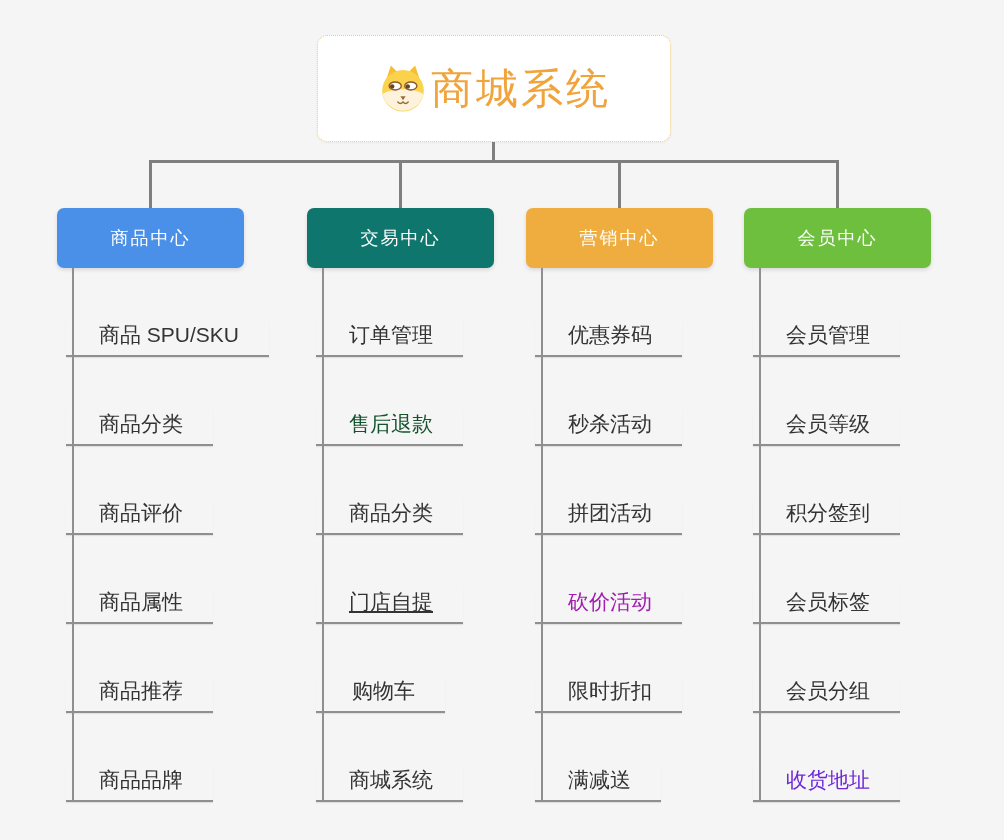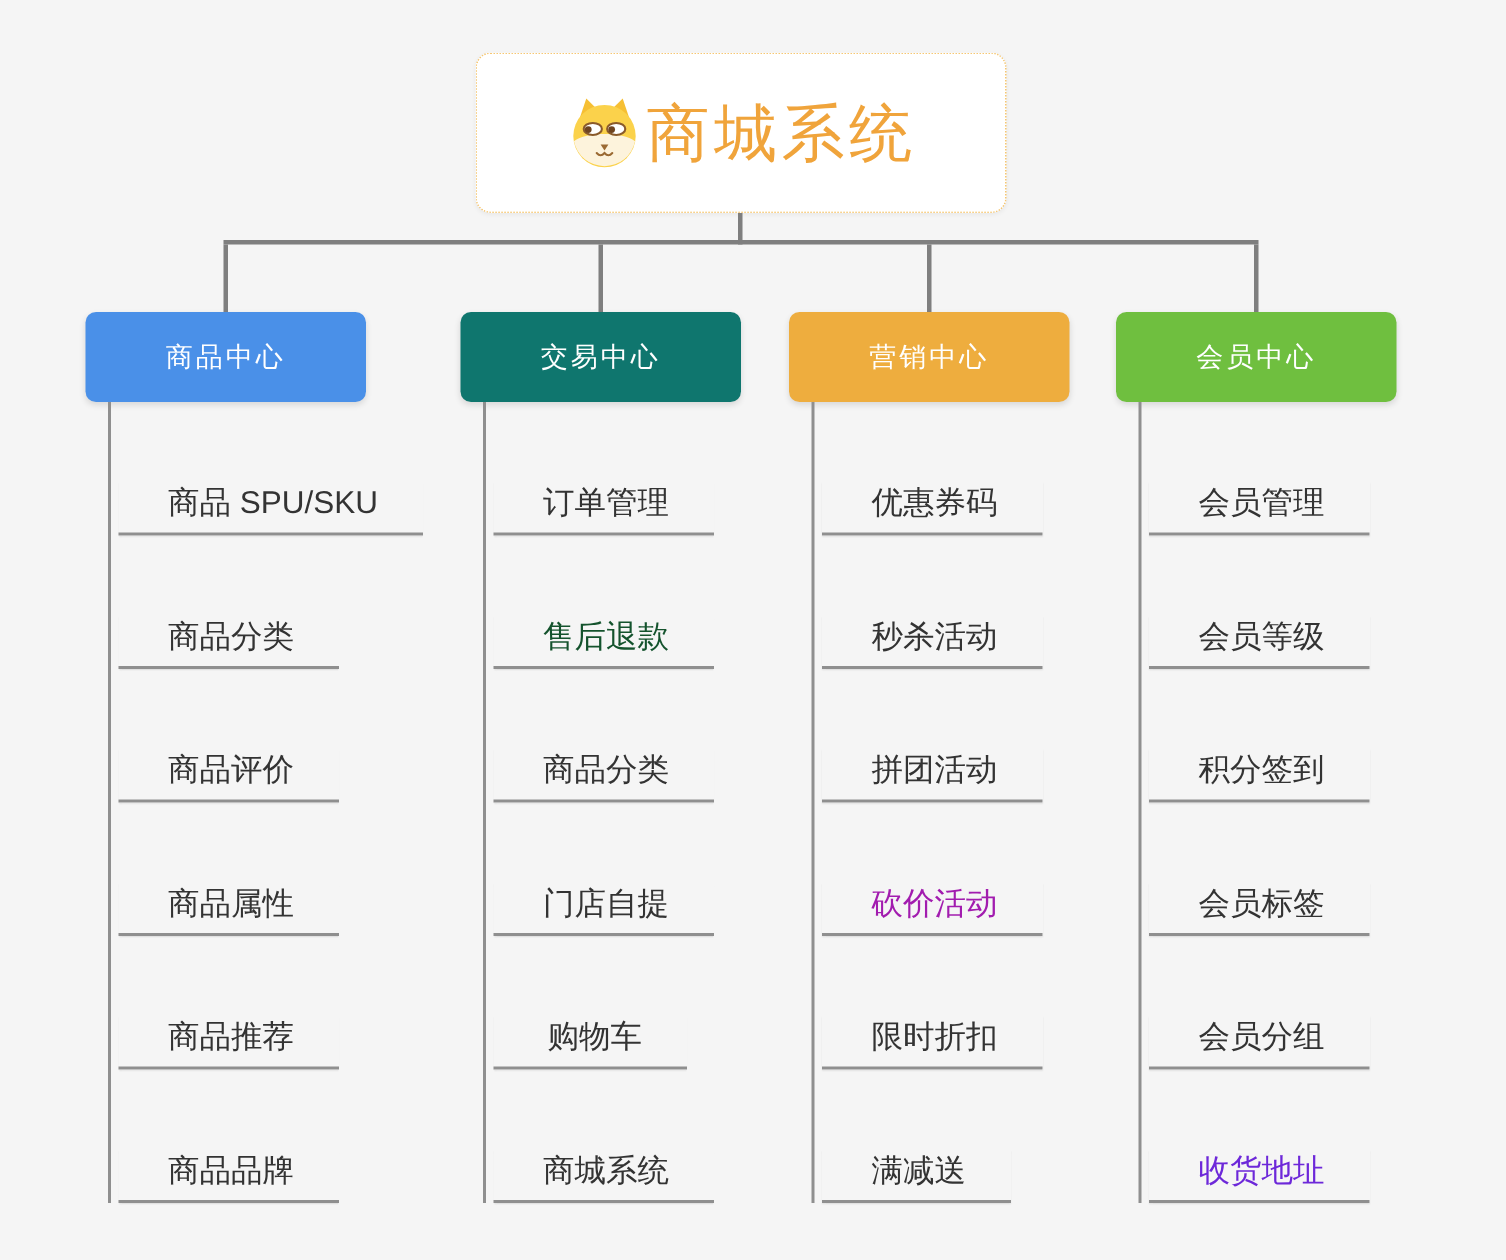--- a/index.html
+++ b/index.html
@@ -70,21 +70,21 @@
     width: 2px;
     background: #8f8f8f;
   }
   .child-row {
     height: 89px;
     display: flex;
     align-items: flex-end;
   }
   .child-node {
     display: inline-block;
-    margin-left: 22px;
+    margin-left: 9px;
     padding: 0 30px 6px 33px;
     border-bottom: 2px solid #8f8f8f;
     font-size: 21px;
     color: #333333;
     white-space: nowrap;
     box-shadow: 0 1px 1px rgba(0,0,0,0.08);
     cursor: default;
   }
 </style>
 </head>
@@ -142,21 +142,21 @@
       <div class="child-row">
         <span class="child-node" style="border-bottom-color: rgb(143, 143, 143); color: rgb(51, 51, 51);">订单管理</span>
       </div>
       <div class="child-row">
         <span class="child-node" style="border-bottom-color: rgb(143, 143, 143); color: #14532d;">售后退款</span>
       </div>
       <div class="child-row">
         <span class="child-node" style="border-bottom-color: rgb(143, 143, 143); color: rgb(51, 51, 51);">商品分类</span>
       </div>
       <div class="child-row">
-        <span class="child-node" style="border-bottom-color: rgb(143, 143, 143); color: rgb(51, 51, 51);">门店自提</span>
+        <span class="child-node" style="border-bottom-color: rgb(143, 143, 143); color: rgb(51, 51, 51); text-decoration: underline;">门店自提</span>
       </div>
       <div class="child-row">
         <span class="child-node" style="border-bottom-color: rgb(143, 143, 143); color: rgb(51, 51, 51); padding-left: 36px;">购物车</span>
       </div>
       <div class="child-row">
         <span class="child-node" style="border-bottom-color: rgb(143, 143, 143); color: rgb(51, 51, 51);">商城系统</span>
       </div>
     </div>
     <div class="branch-col" style="left: 526px;">
       <div class="branch-header" style="background: rgb(238, 173, 62);">营销中心</div>

